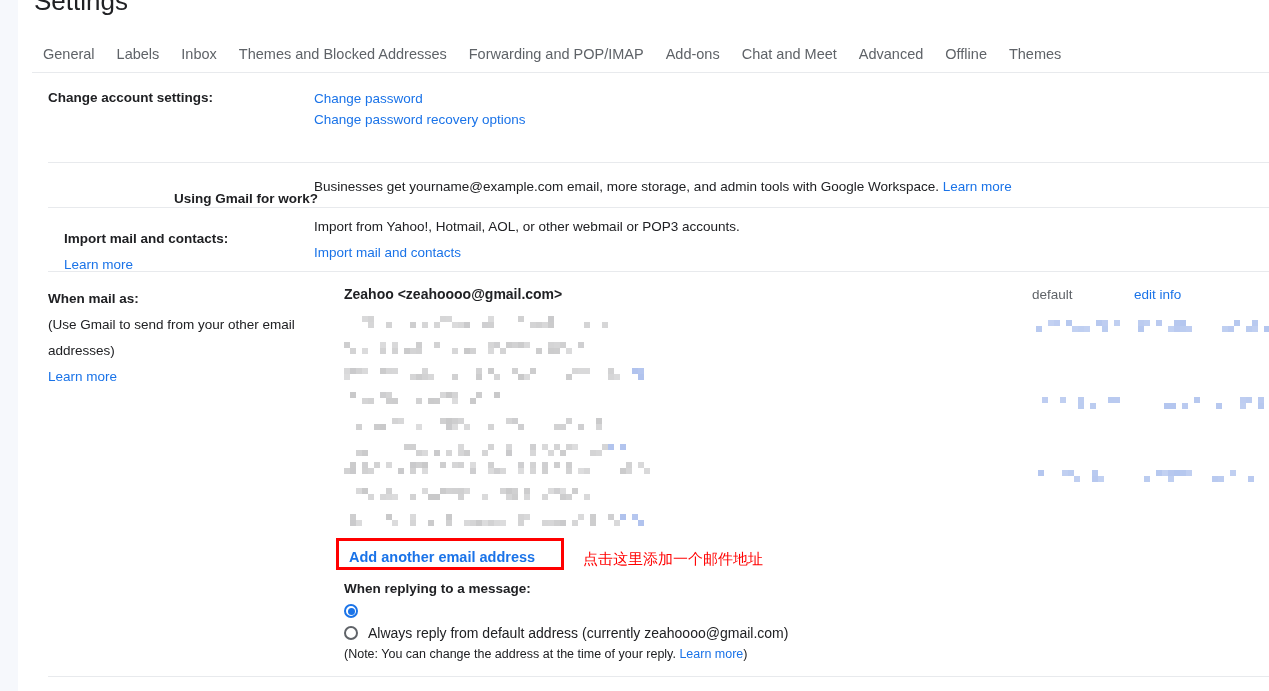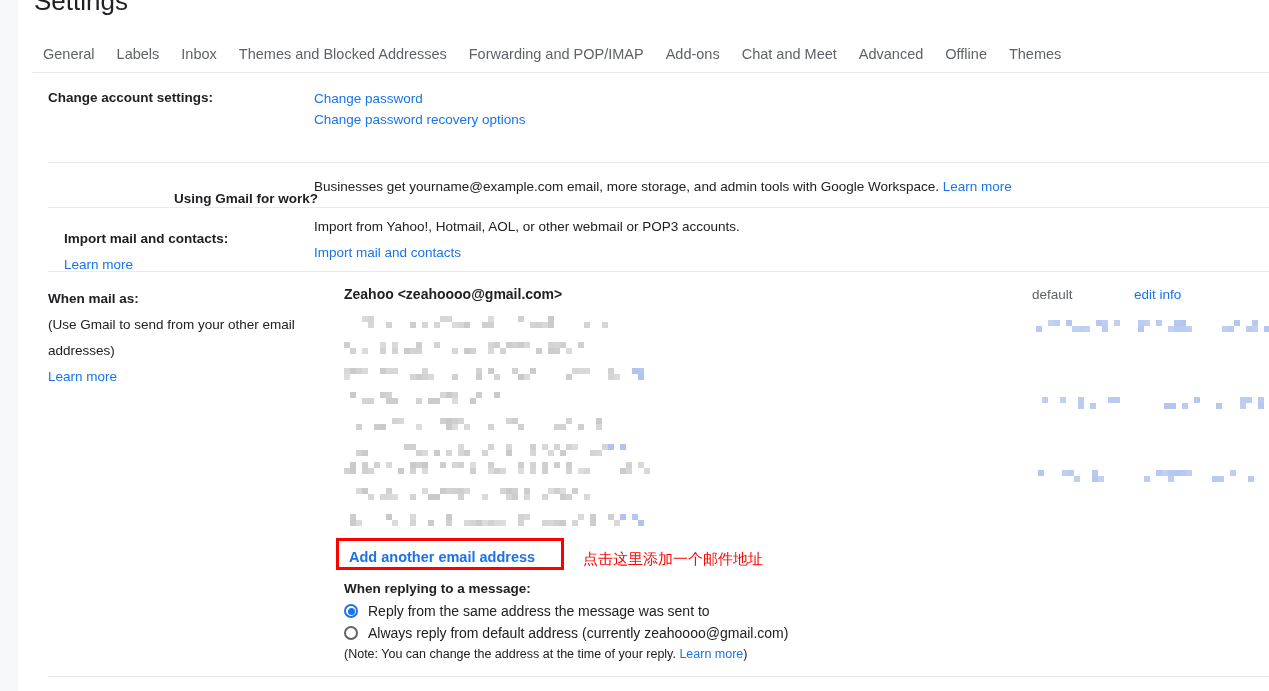--- a/index.html
+++ b/index.html
@@ -502,21 +502,20 @@
   <div class="redbox" style="left:318px;top:538px;width:228px;height:32px;">
     <span>Add another email address</span>
   </div>
   <div class="annot" style="left:565px;top:550px;">点击这里添加一个邮件地址</div>
 
   <div class="radio-group" style="left:326px;top:581px;">
     <div class="rg-title">When replying to a message:</div>
 
     <div class="rg-opt">
       <span class="rad on"></span>
-      <span>Reply from the same address the message was sent to</span>
     </div>
 
     <div class="rg-opt">
       <span class="rad"></span>
       <span>Always reply from default address (currently zeahoooo@gmail.com)</span>
     </div>
 
     <div class="rg-note">
       <span>(Note: You can change the address at the time of your reply. </span><span class="lnk">Learn more</span><span>)</span>
     </div>

